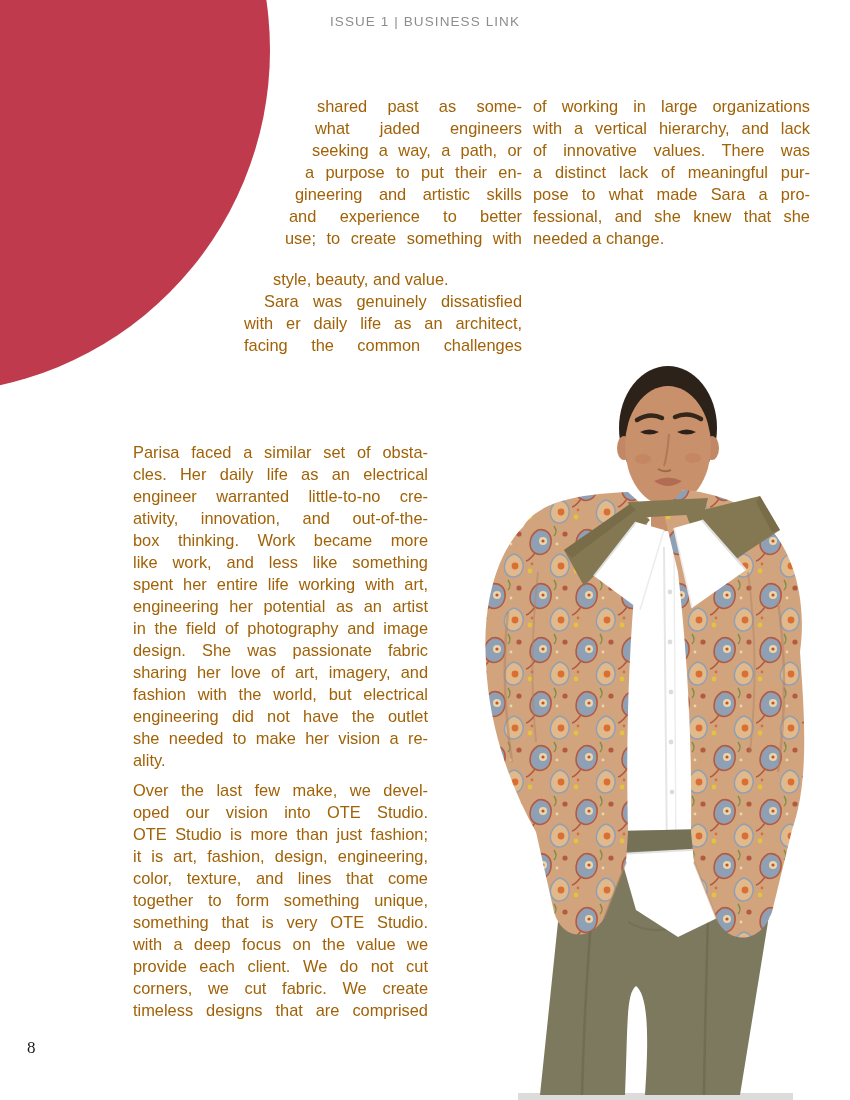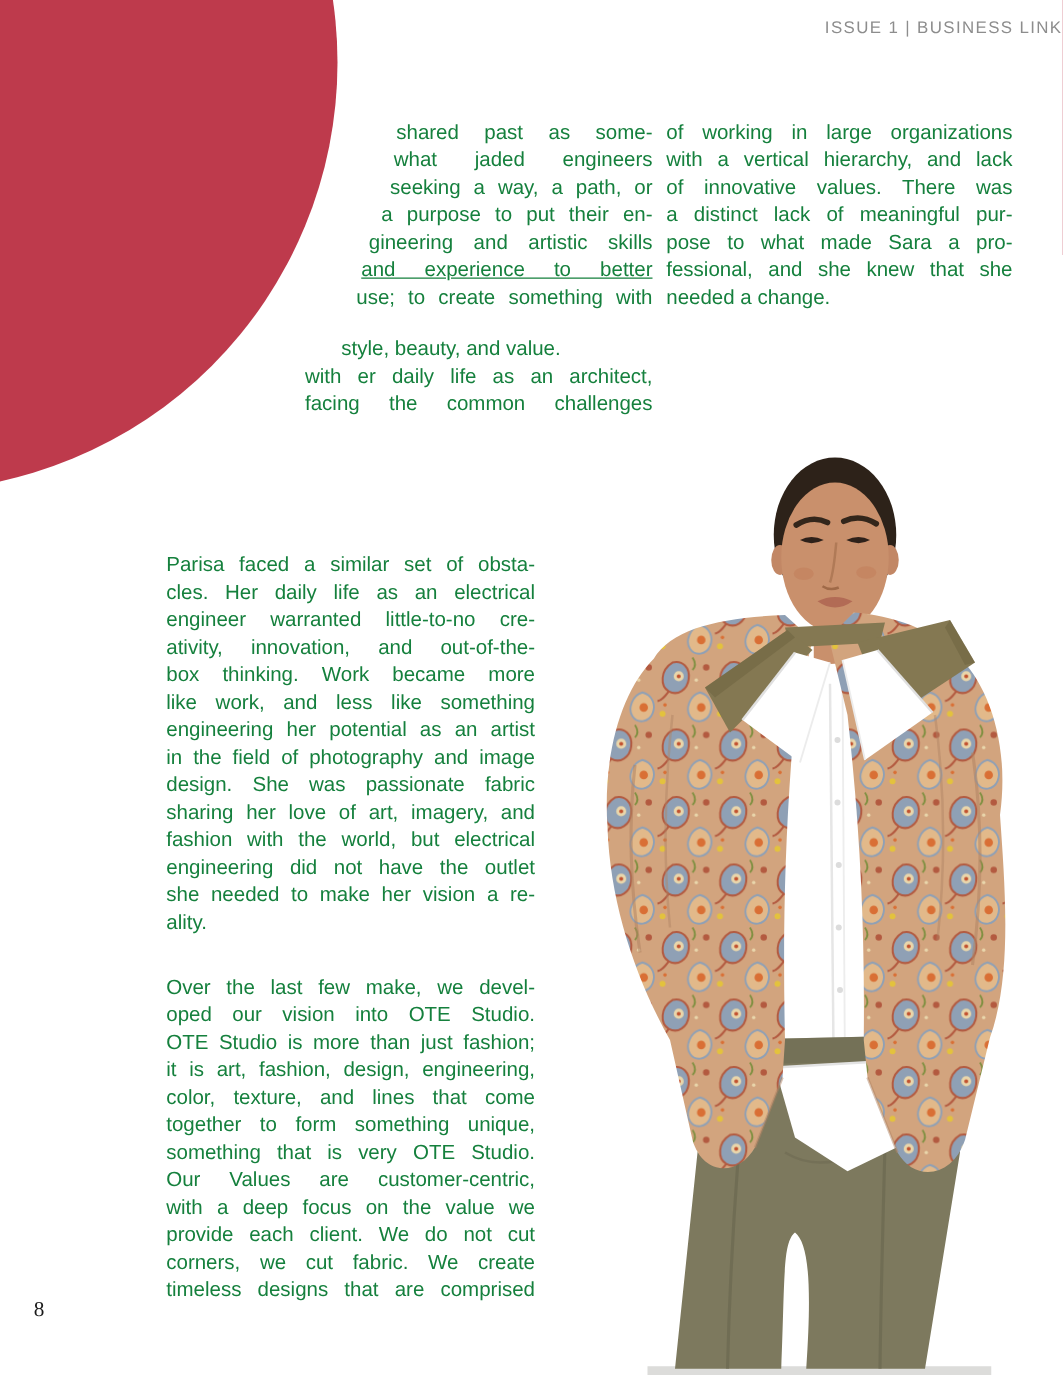--- a/index.html
+++ b/index.html
@@ -9,21 +9,21 @@
 
   
   .accent-circle{position:absolute;left:-416px;top:-293px;width:686px;height:686px;
        border-radius:50%;z-index:0;}
 
   
   .issue-header{position:absolute;left:0;top:14px;width:850px;text-align:center;
        font-size:13.5px;letter-spacing:1.1px;color:#8d8d8d;z-index:2;}
 
   
-  .col{position:absolute;z-index:2;color:#15803d;font-size:16.4px;line-height:22px;}
+  .col{position:absolute;z-index:2;color:#a16207;font-size:16.4px;line-height:22px;}
   .col1{left:244px;top:95px;width:278px;}
   .col2{left:533px;top:95px;width:277px;}
   .col3a{left:133px;top:405px;width:295px;margin-top:36px;}
   .col3b{left:133px;top:779px;width:295px;}
   .tline{height:22px;white-space:normal;text-align:justify;text-align-last:justify;}
   .tline.ragged{text-align-last:left;}
 
   
   .photo{position:absolute;left:478px;top:362px;width:330px;height:738px;z-index:1;}
 
@@ -31,31 +31,32 @@
   .page-number{position:absolute;left:27px;top:1038px;font-family:"Liberation Serif", serif;
        font-size:17px;color:#1a1a1a;z-index:2;}
 </style>
 </head>
 <body>
 
 <div class="page">
 
   <div class="accent-circle" style="background: rgb(190, 58, 76);"></div>
 
-  <div class="issue-header" style="color: rgb(141, 141, 141); text-align: right;">ISSUE 1 | BUSINESS LINK</div>
+  <div class="issue-header" style="color: rgb(141, 141, 141);">ISSUE 1 | BUSINESS LINK</div>
 
   <div class="col col1">
       <div class="tline" style="padding-left: 73px;">shared past as some-</div>
       <div class="tline" style="padding-left: 71px;">what jaded engineers</div>
       <div class="tline" style="padding-left: 68px;">seeking a way, a path, or</div>
       <div class="tline" style="padding-left: 61px;">a purpose to put their en-</div>
       <div class="tline" style="padding-left: 51px;">gineering and artistic skills</div>
-      <div class="tline" style="padding-left: 45px; text-decoration: underline;">and experience to better</div>
+      <div class="tline" style="padding-left: 45px;">and experience to better</div>
       <div class="tline" style="padding-left: 41px;">use; to create something with</div>
       <div class="tline ragged" style="padding-left: 29px; margin-top: 19px;">style, beauty, and value.</div>
+      <div class="tline" style="padding-left: 20px;">Sara was genuinely dissatisfied</div>
       <div class="tline">with er daily life as an architect,</div>
       <div class="tline">facing the common challenges</div>
     </div>
 
   <div class="col col2">
       <div class="tline">of working in large organizations</div>
       <div class="tline">with a vertical hierarchy, and lack</div>
       <div class="tline">of innovative values. There was</div>
       <div class="tline">a distinct lack of meaningful pur-</div>
       <div class="tline">pose to what made Sara a pro-</div>
@@ -63,39 +64,39 @@
       <div class="tline ragged">needed a change.</div>
     </div>
 
   <div class="col col3a">
       <div class="tline">Parisa faced a similar set of obsta-</div>
       <div class="tline">cles. Her daily life as an electrical</div>
       <div class="tline">engineer warranted little-to-no cre-</div>
       <div class="tline">ativity, innovation, and out-of-the-</div>
       <div class="tline">box thinking. Work became more</div>
       <div class="tline">like work, and less like something</div>
+      <div class="tline">spent her entire life working with art,</div>
       <div class="tline">engineering her potential as an artist</div>
       <div class="tline">in the field of photography and image</div>
       <div class="tline">design. She was passionate fabric</div>
       <div class="tline">sharing her love of art, imagery, and</div>
       <div class="tline">fashion with the world, but electrical</div>
       <div class="tline">engineering did not have the outlet</div>
       <div class="tline">she needed to make her vision a re-</div>
       <div class="tline ragged">ality.</div>
     </div>
 
   <div class="col col3b">
       <div class="tline">Over the last few make, we devel-</div>
       <div class="tline">oped our vision into OTE Studio.</div>
       <div class="tline">OTE Studio is more than just fashion;</div>
       <div class="tline">it is art, fashion, design, engineering,</div>
       <div class="tline">color, texture, and lines that come</div>
       <div class="tline">together to form something unique,</div>
       <div class="tline">something that is very OTE Studio.</div>
-      <div class="tline">Our Values are customer-centric,</div>
       <div class="tline">with a deep focus on the value we</div>
       <div class="tline">provide each client. We do not cut</div>
       <div class="tline">corners, we cut fabric. We create</div>
       <div class="tline">timeless designs that are comprised</div>
     </div>
 
   <div class="photo">
     <svg width="330" height="738" viewBox="0 0 330 738" xmlns="http://www.w3.org/2000/svg">
       <defs>
         <pattern id="pz" width="46" height="54" patternUnits="userSpaceOnUse">

